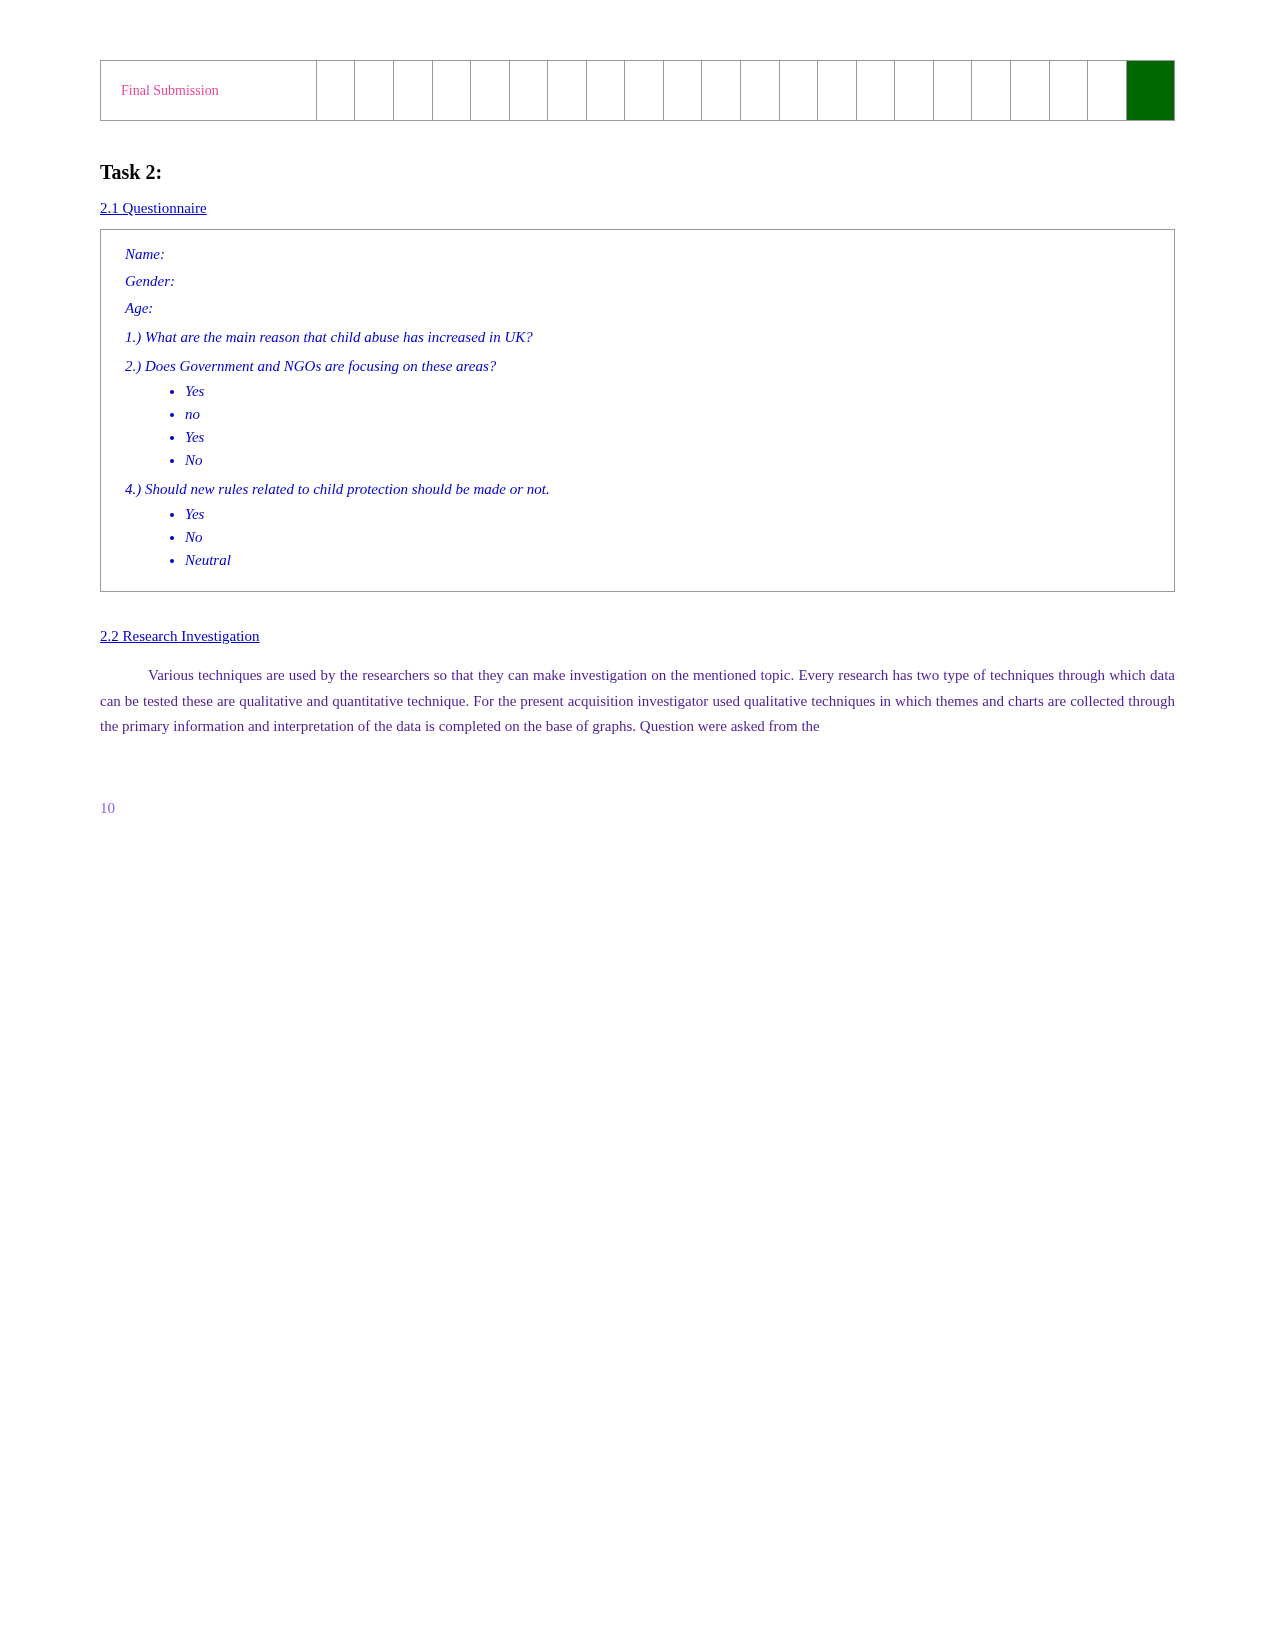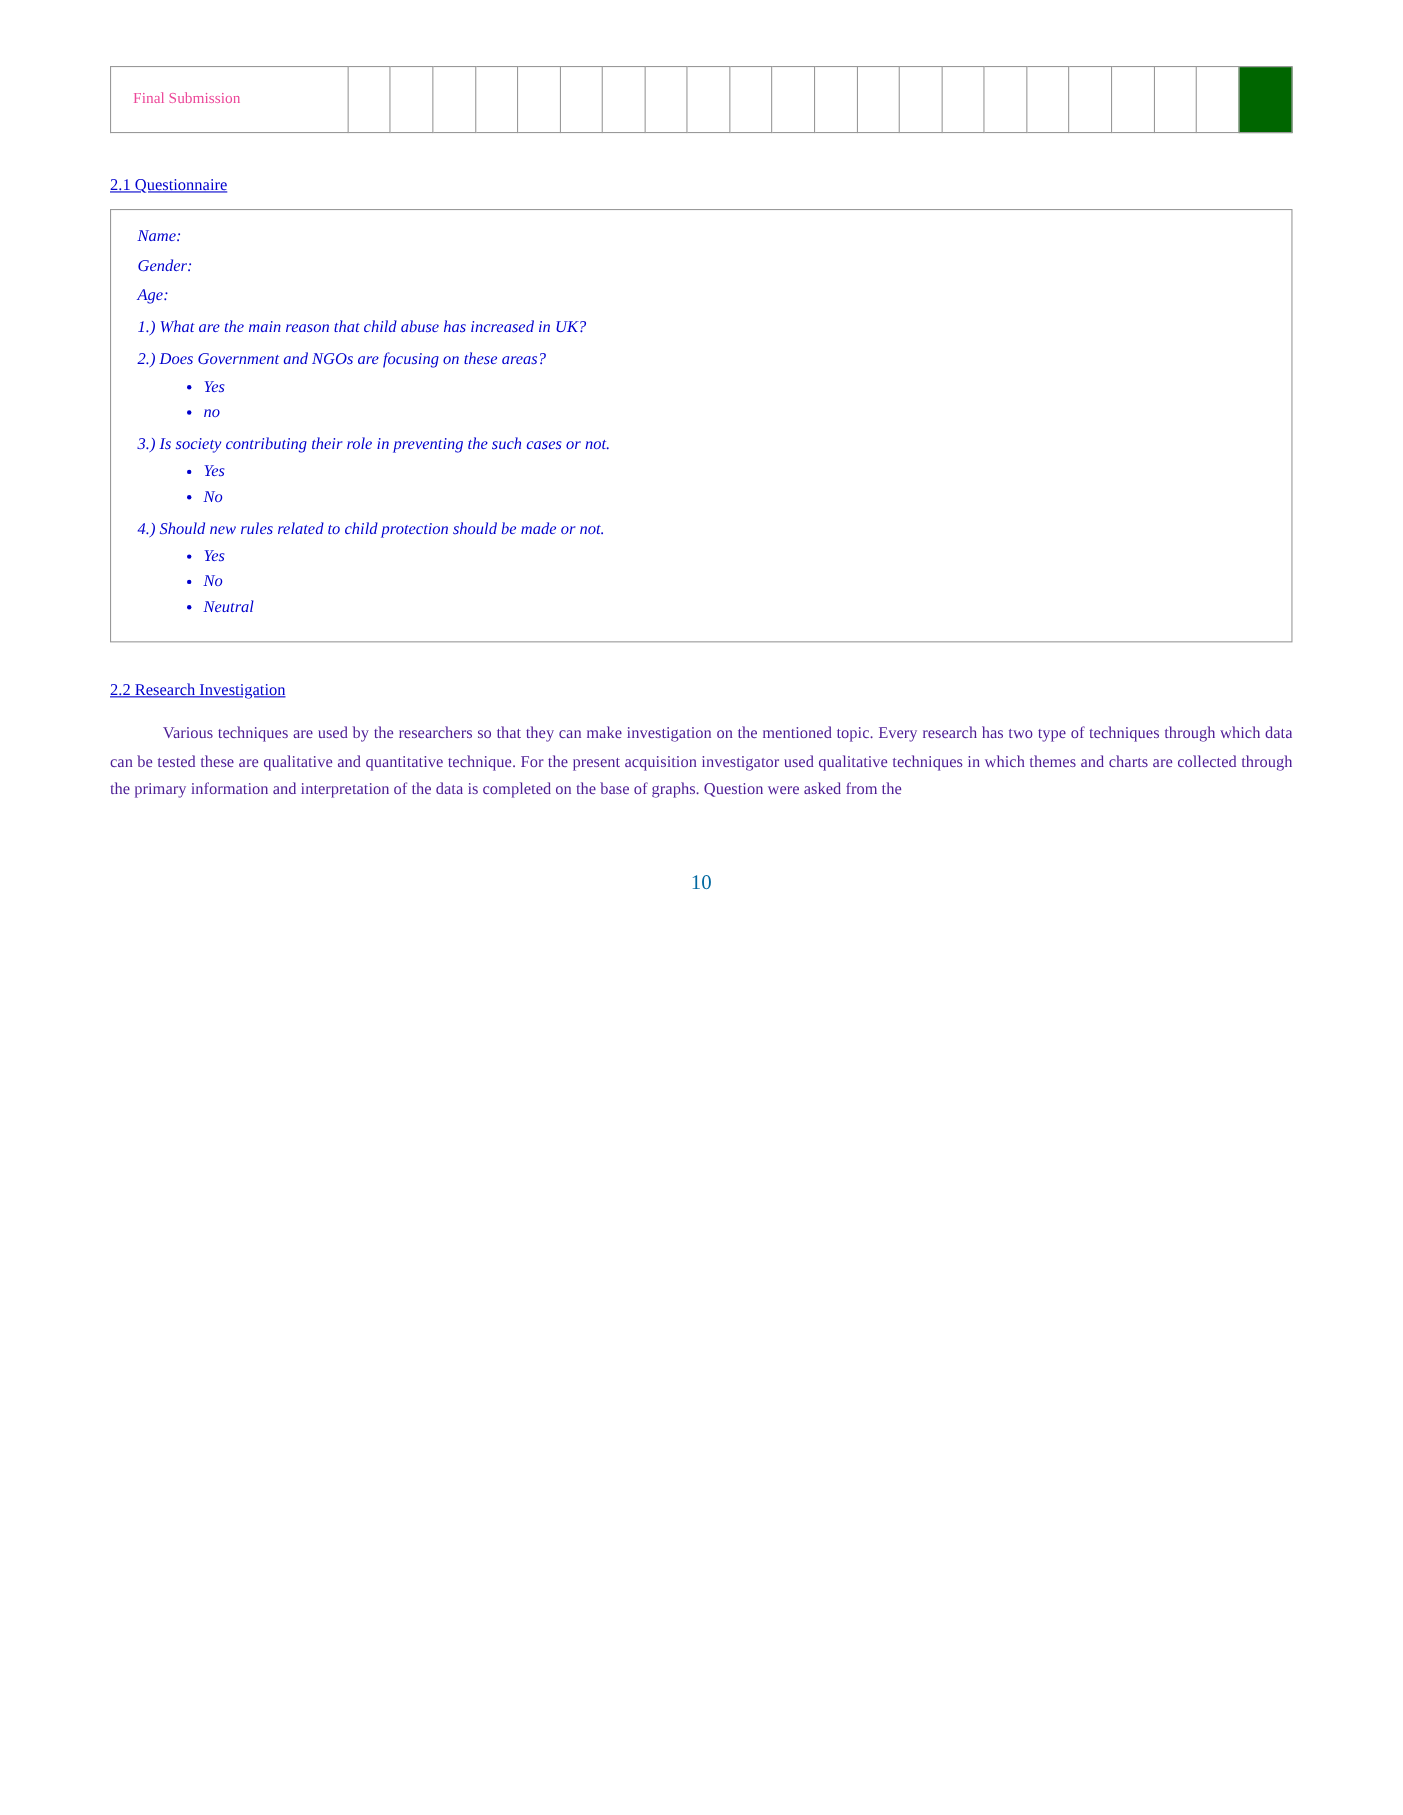--- a/index.html
+++ b/index.html
@@ -114,24 +114,23 @@
     .research-paragraph {
       color: #4c1d95;
       font-size: 15px;
       line-height: 1.7;
       text-align: justify;
       text-indent: 48px;
     }
 
     
     .page-number {
-      text-align: center;
       margin-top: 60px;
-      color: #0369a1;
-      font-size: 19px;
+      color: #8b5cf6;
+      font-size: 15px;
     }
   </style>
 </head>
 <body>
 
 <div class="page-container">
 
   <table class="header-table">
     <tbody>
         <tr>
@@ -155,38 +154,38 @@
       <td class="header-grid-cell"></td>
       <td class="header-grid-cell"></td>
       <td class="header-grid-cell"></td>
       <td class="header-grid-cell"></td>
       <td class="header-grid-cell"></td>
       <td class="header-green-cell"></td>
     </tr>
   </tbody>
     </table>
 
+  <div class="task-heading">Task 2:</div>
 
   <span class="section-link">2.1 Questionnaire</span>
 
   <div class="questionnaire-box">
 
     <div class="field-line">Name:</div>
     <div class="field-line">Gender:</div>
     <div class="field-line">Age:</div>
 
     <div class="question">1.) What are the main reason that child abuse has increased in UK?</div>
 
     <div class="question">2.) Does Government and NGOs are focusing on these areas?</div>
     <ul>
       <li>Yes</li>
       <li>no</li>
     </ul>
 
-    <div class="question">3.) Is society contributing their role in preventing the such cases or not.</div>
     <ul>
       <li>Yes</li>
       <li>No</li>
     </ul>
 
     <div class="question">4.) Should new rules related to child protection should be made or not.</div>
     <ul>
       <li>Yes</li>
       <li>No</li>
       <li>Neutral</li>

